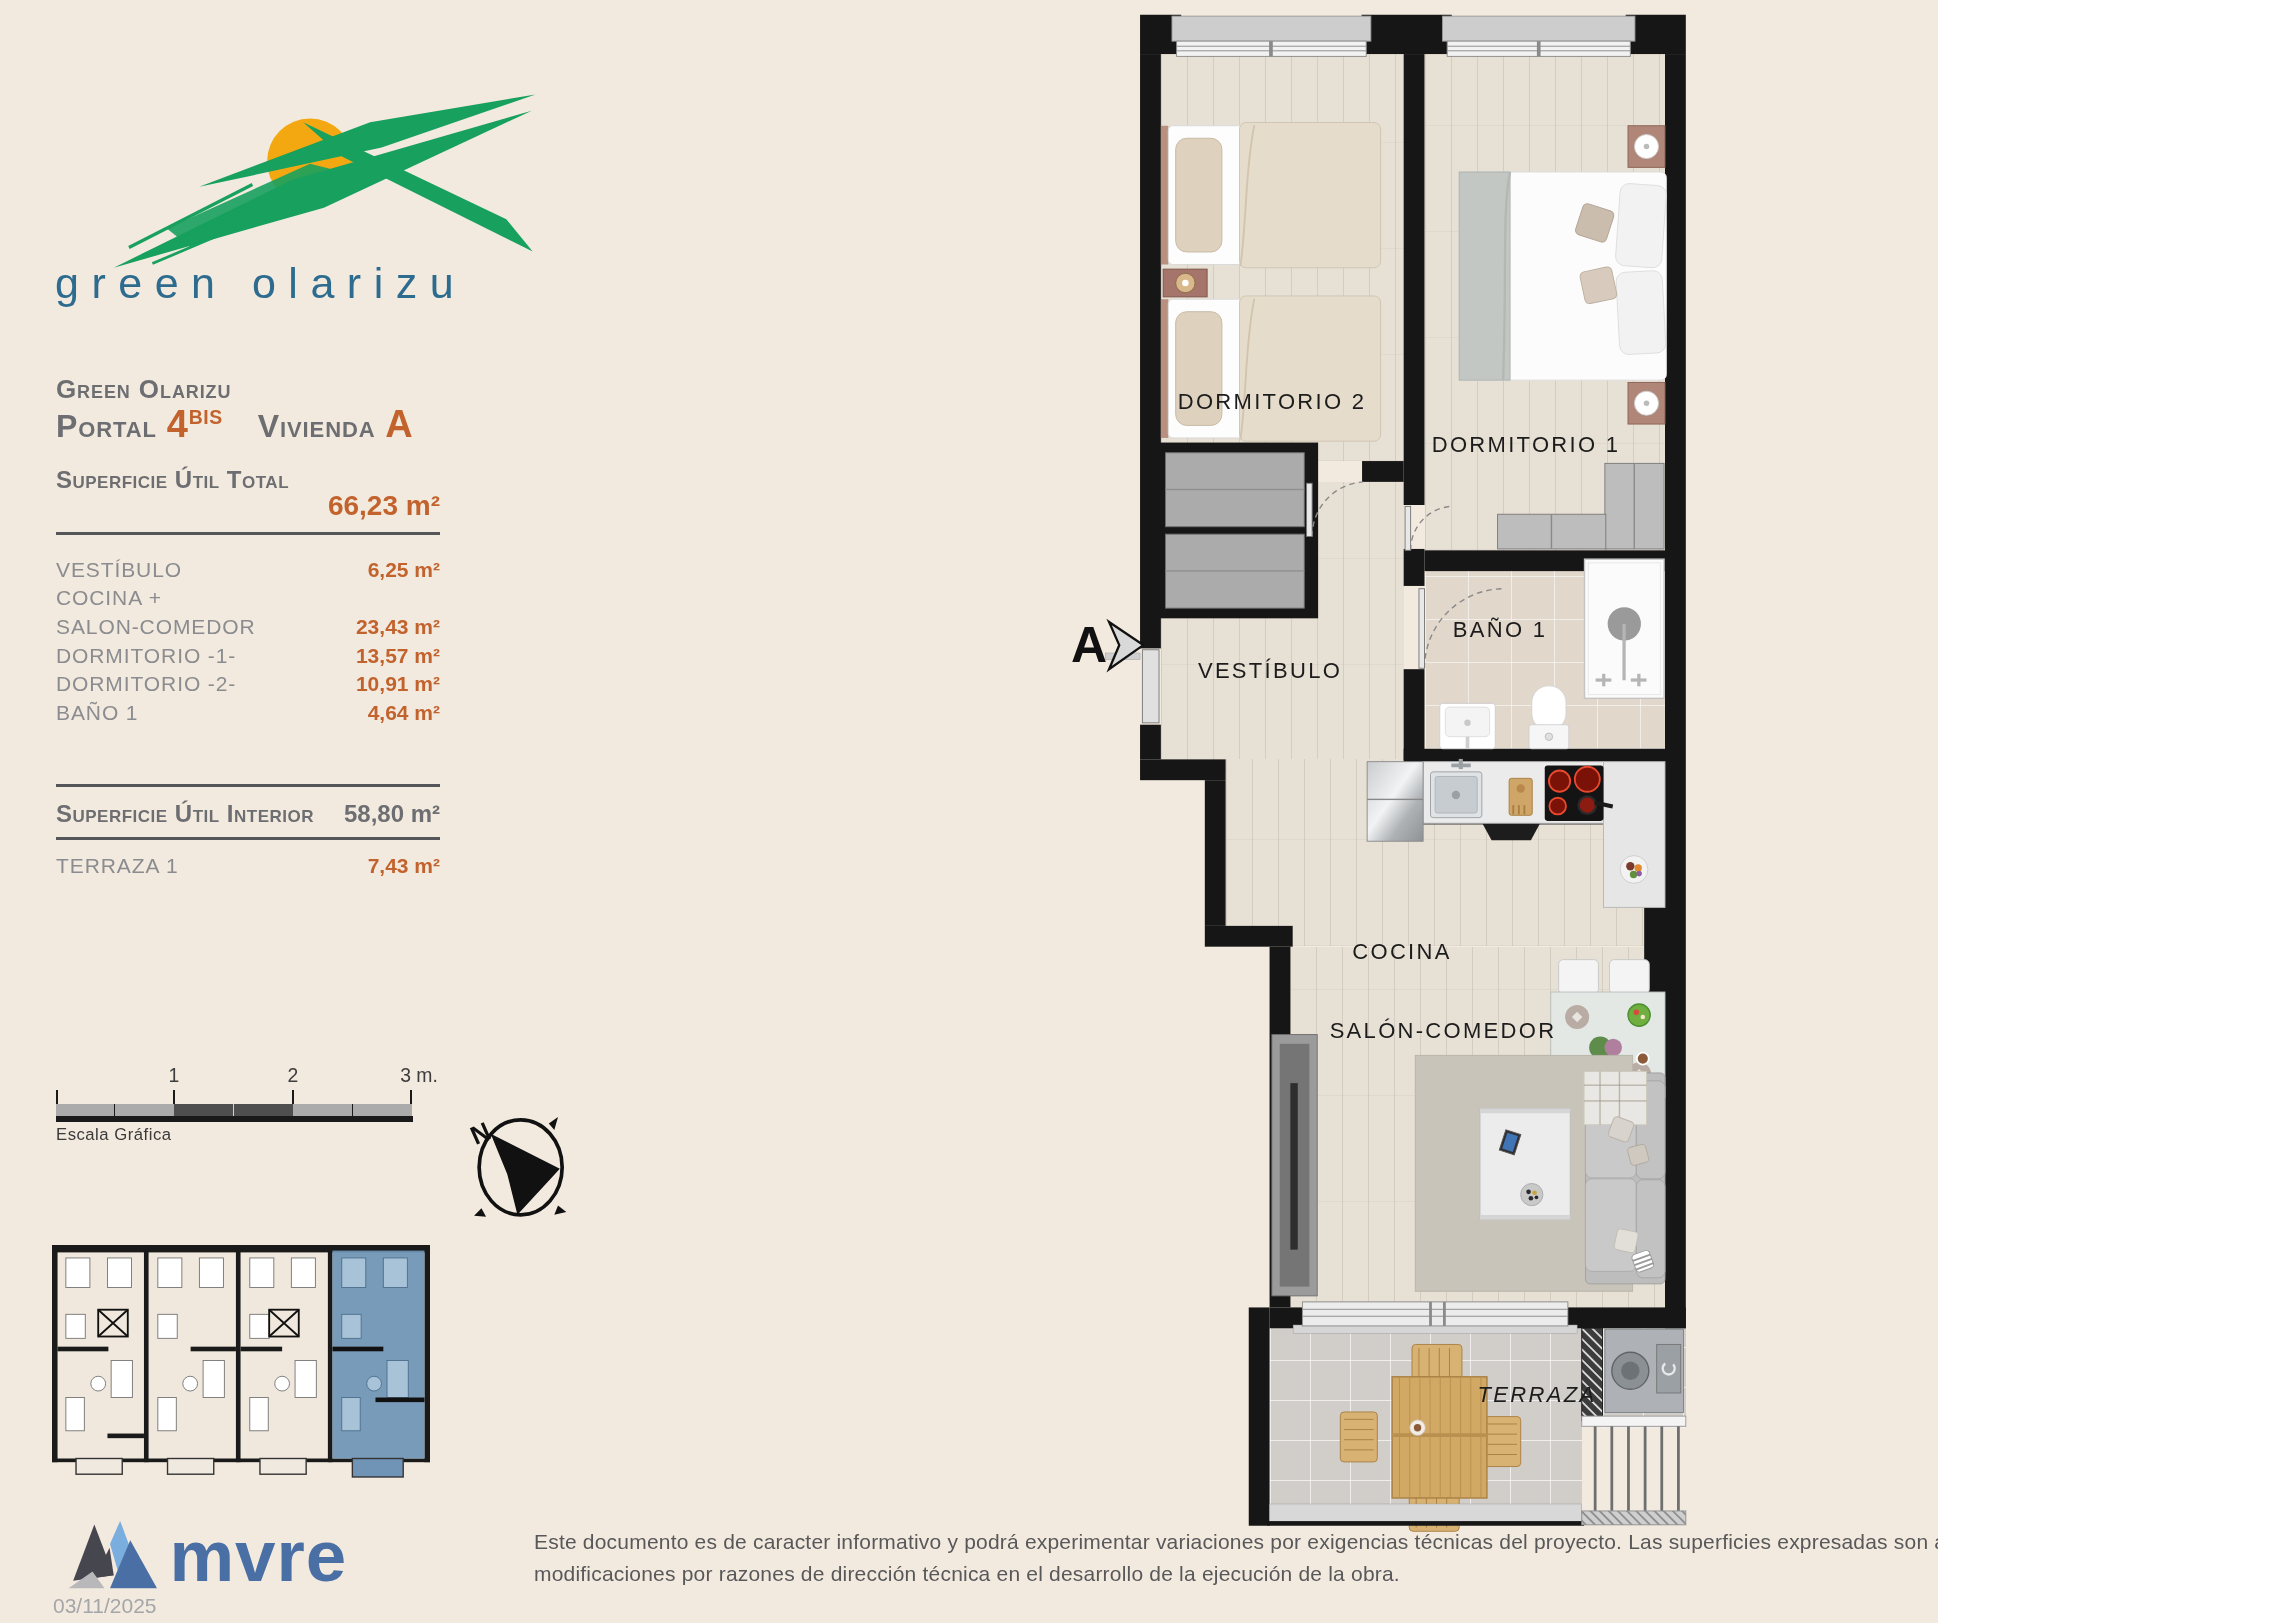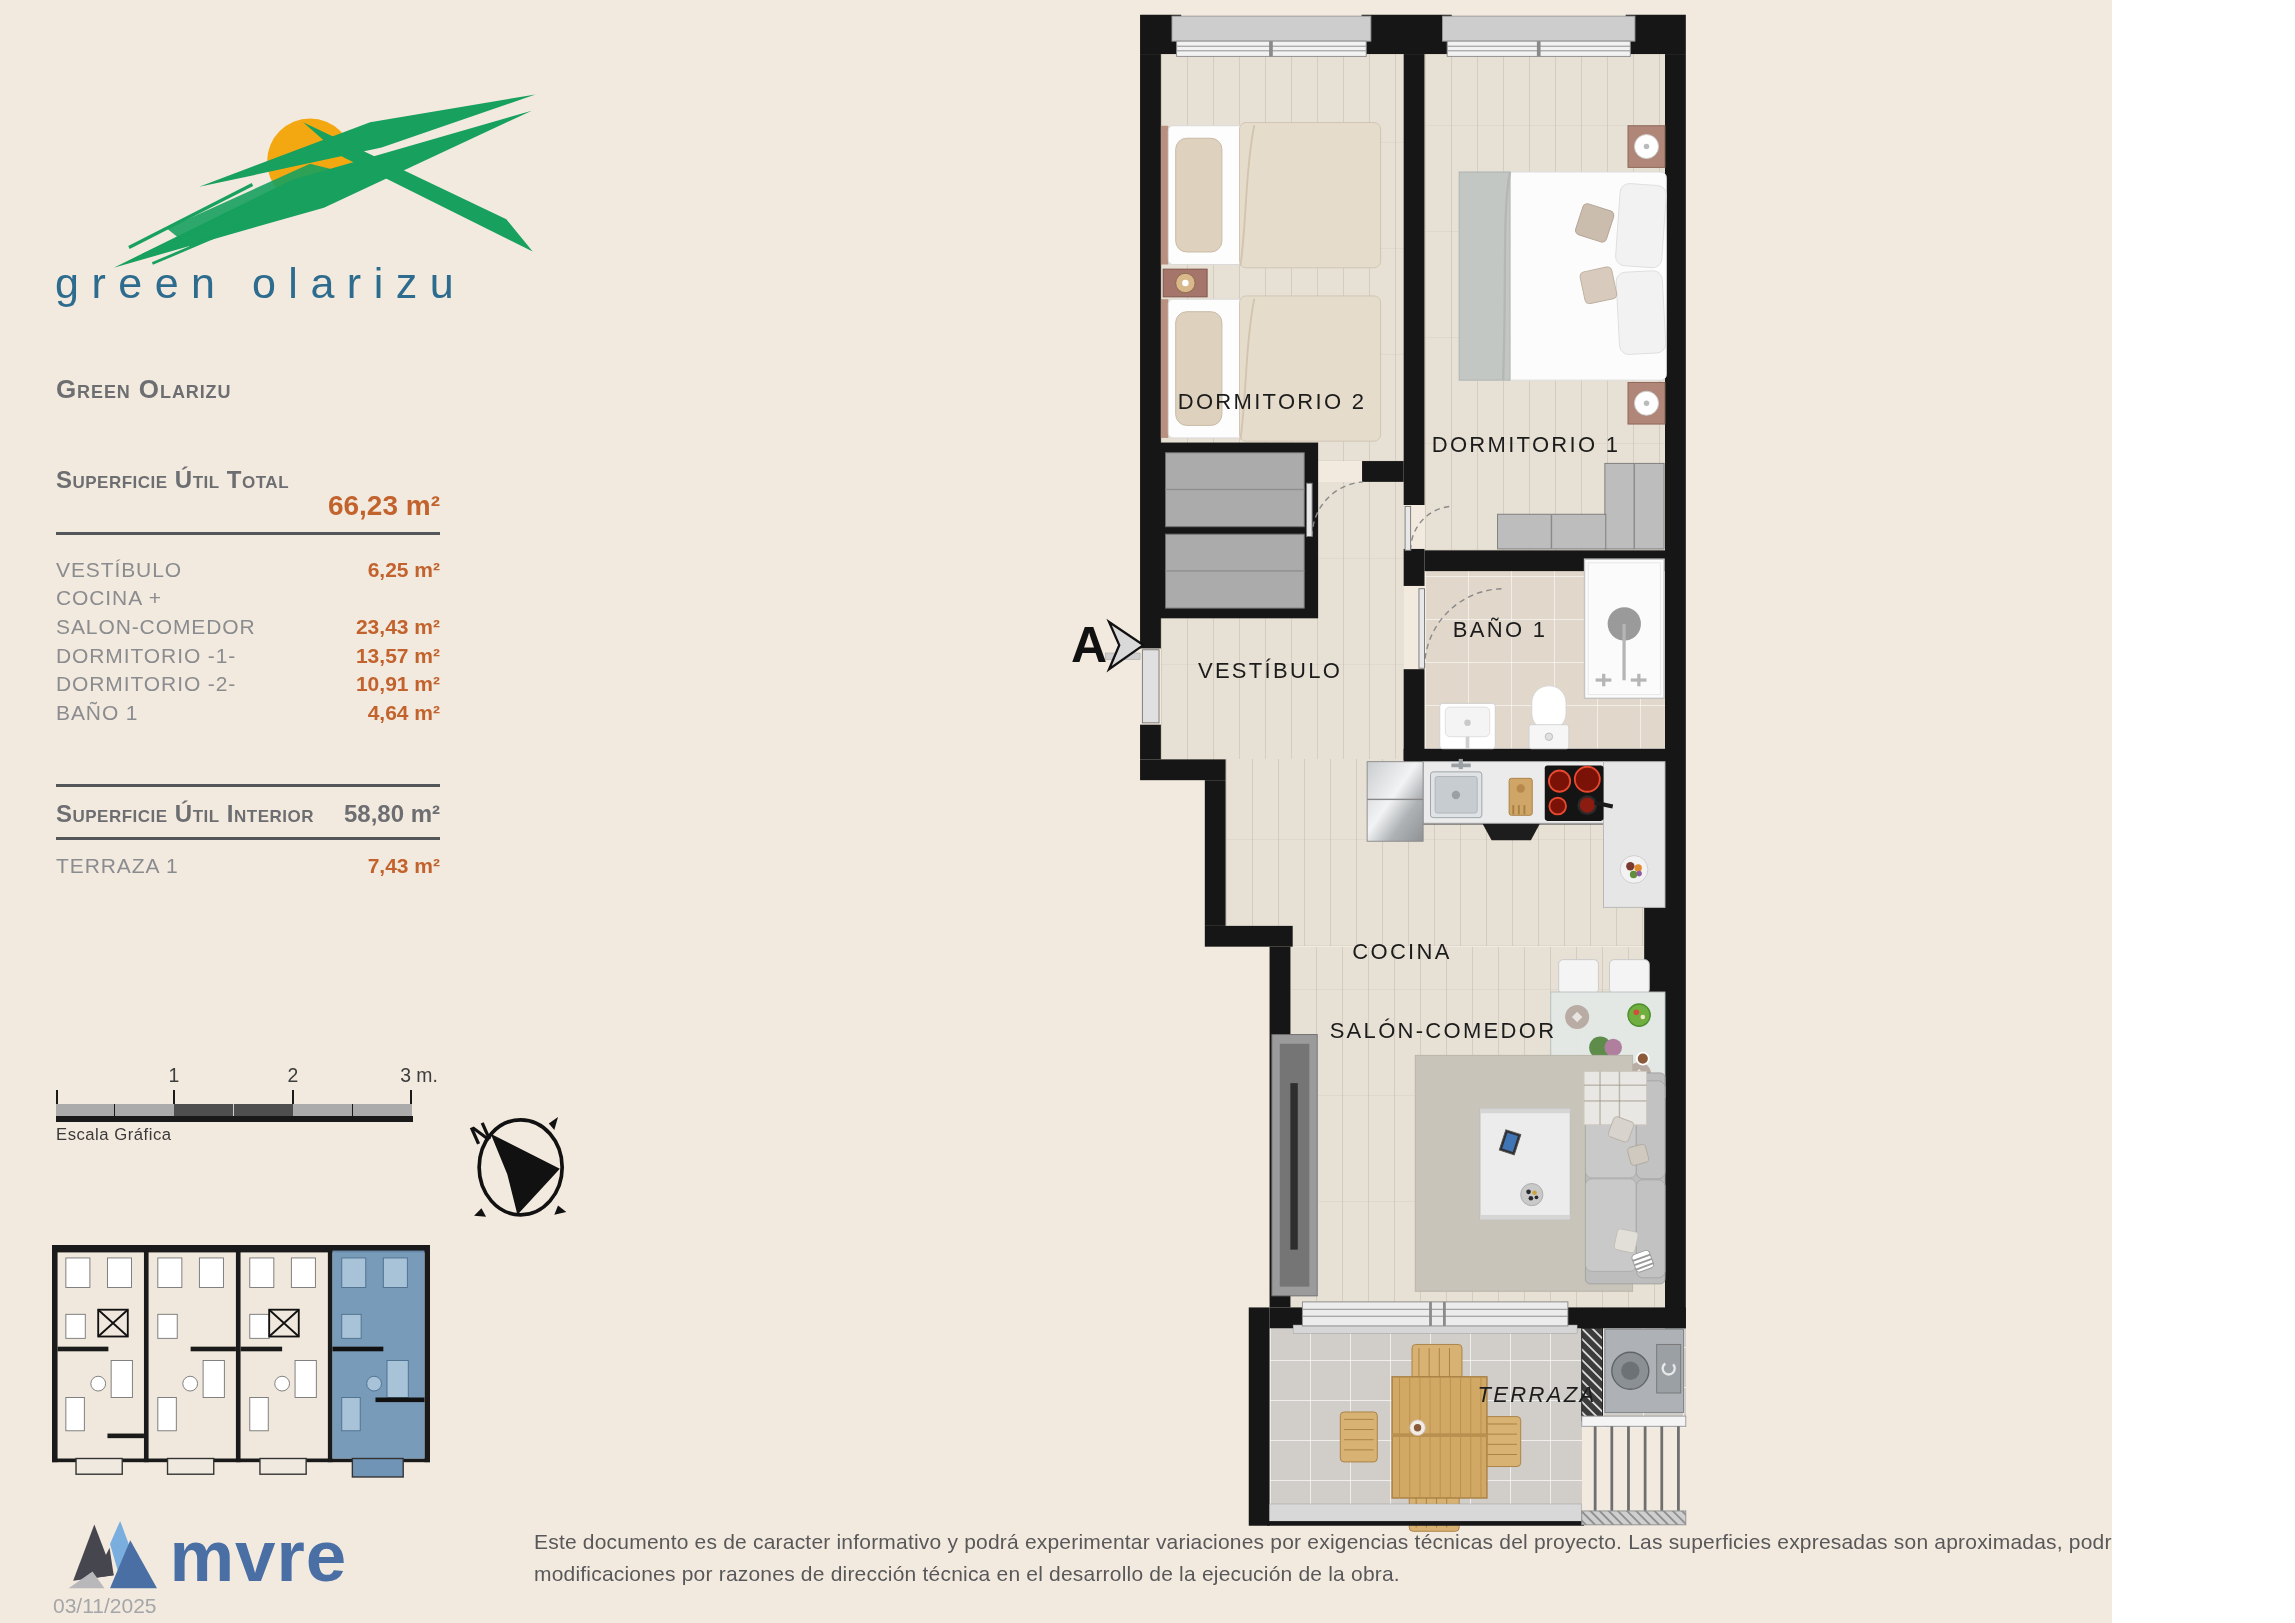--- a/index.html
+++ b/index.html
@@ -1,16 +1,16 @@
 <!DOCTYPE html>
 <html style="font-size:7.4px"><head>
 <meta charset="utf-8">
 <style>
   html,body{margin:0;padding:0;}
-  .sheet{position:relative;width:2112px;height:1623px;background:#f3eadf;overflow:hidden;
+  .sheet{position:relative;width:1938px;height:1623px;background:#f3eadf;overflow:hidden;
          font-family:"Liberation Sans",sans-serif;color:#6d6e71;}
   .abs{position:absolute;}
   
   .logo-text{position:absolute;left:55px;top:259px;font-size:43px;letter-spacing:12.5px;color:#2d6c8e;font-weight:400;}
   .h-project{position:absolute;left:56px;top:374px;font-size:26px;font-weight:700;color:#6d6e71;
              font-variant:small-caps;letter-spacing:0.9px;}
   .h-portal{position:absolute;left:56px;top:403px;font-size:32px;font-weight:700;color:#6d6e71;
             font-variant:small-caps;letter-spacing:0.9px;}
   .h-portal .num{color:#c2622d;font-size:38px;font-variant:normal;}
   .h-portal .sup{color:#c2622d;font-size:19.4px;vertical-align:13px;font-variant:normal;letter-spacing:0.5px;}
@@ -62,20 +62,26 @@
       <path d="M545,100 L985,310 L1042,380 L630,175 Z"></path>
       <path d="M250,330 L560,190 L620,205 L300,370 Z" opacity="0.9"></path>
       <rect x="150" y="300" width="300" height="7" transform="rotate(-27 300 300)"></rect>
       <rect x="185" y="330" width="260" height="6" transform="rotate(-25 315 333)"></rect>
       <rect x="210" y="360" width="220" height="6" transform="rotate(-23 320 363)"></rect>
     </g>
   </svg>
   <div class="logo-text">green olarizu</div>
 
   <div class="h-project">Green Olarizu</div>
+  <div class="h-portal">
+    <span>Portal</span>
+    <span class="num">4</span><span class="sup">BIS</span><span class="sp"></span>
+    <span>Vivienda</span>
+    <span class="num">A</span>
+  </div>
 
   <div class="h-sup-total">Superficie Útil Total</div>
   <div class="total-val">66,23 m²</div>
   <div class="rule" style="top:532px;"></div>
 
   <div class="rowline" style="top:558px;">
     <span class="lab">VESTÍBULO</span>
     <span class="val">6,25 m²</span>
   </div>
   <div class="rowline" style="top:586px;align-items:flex-end;">

